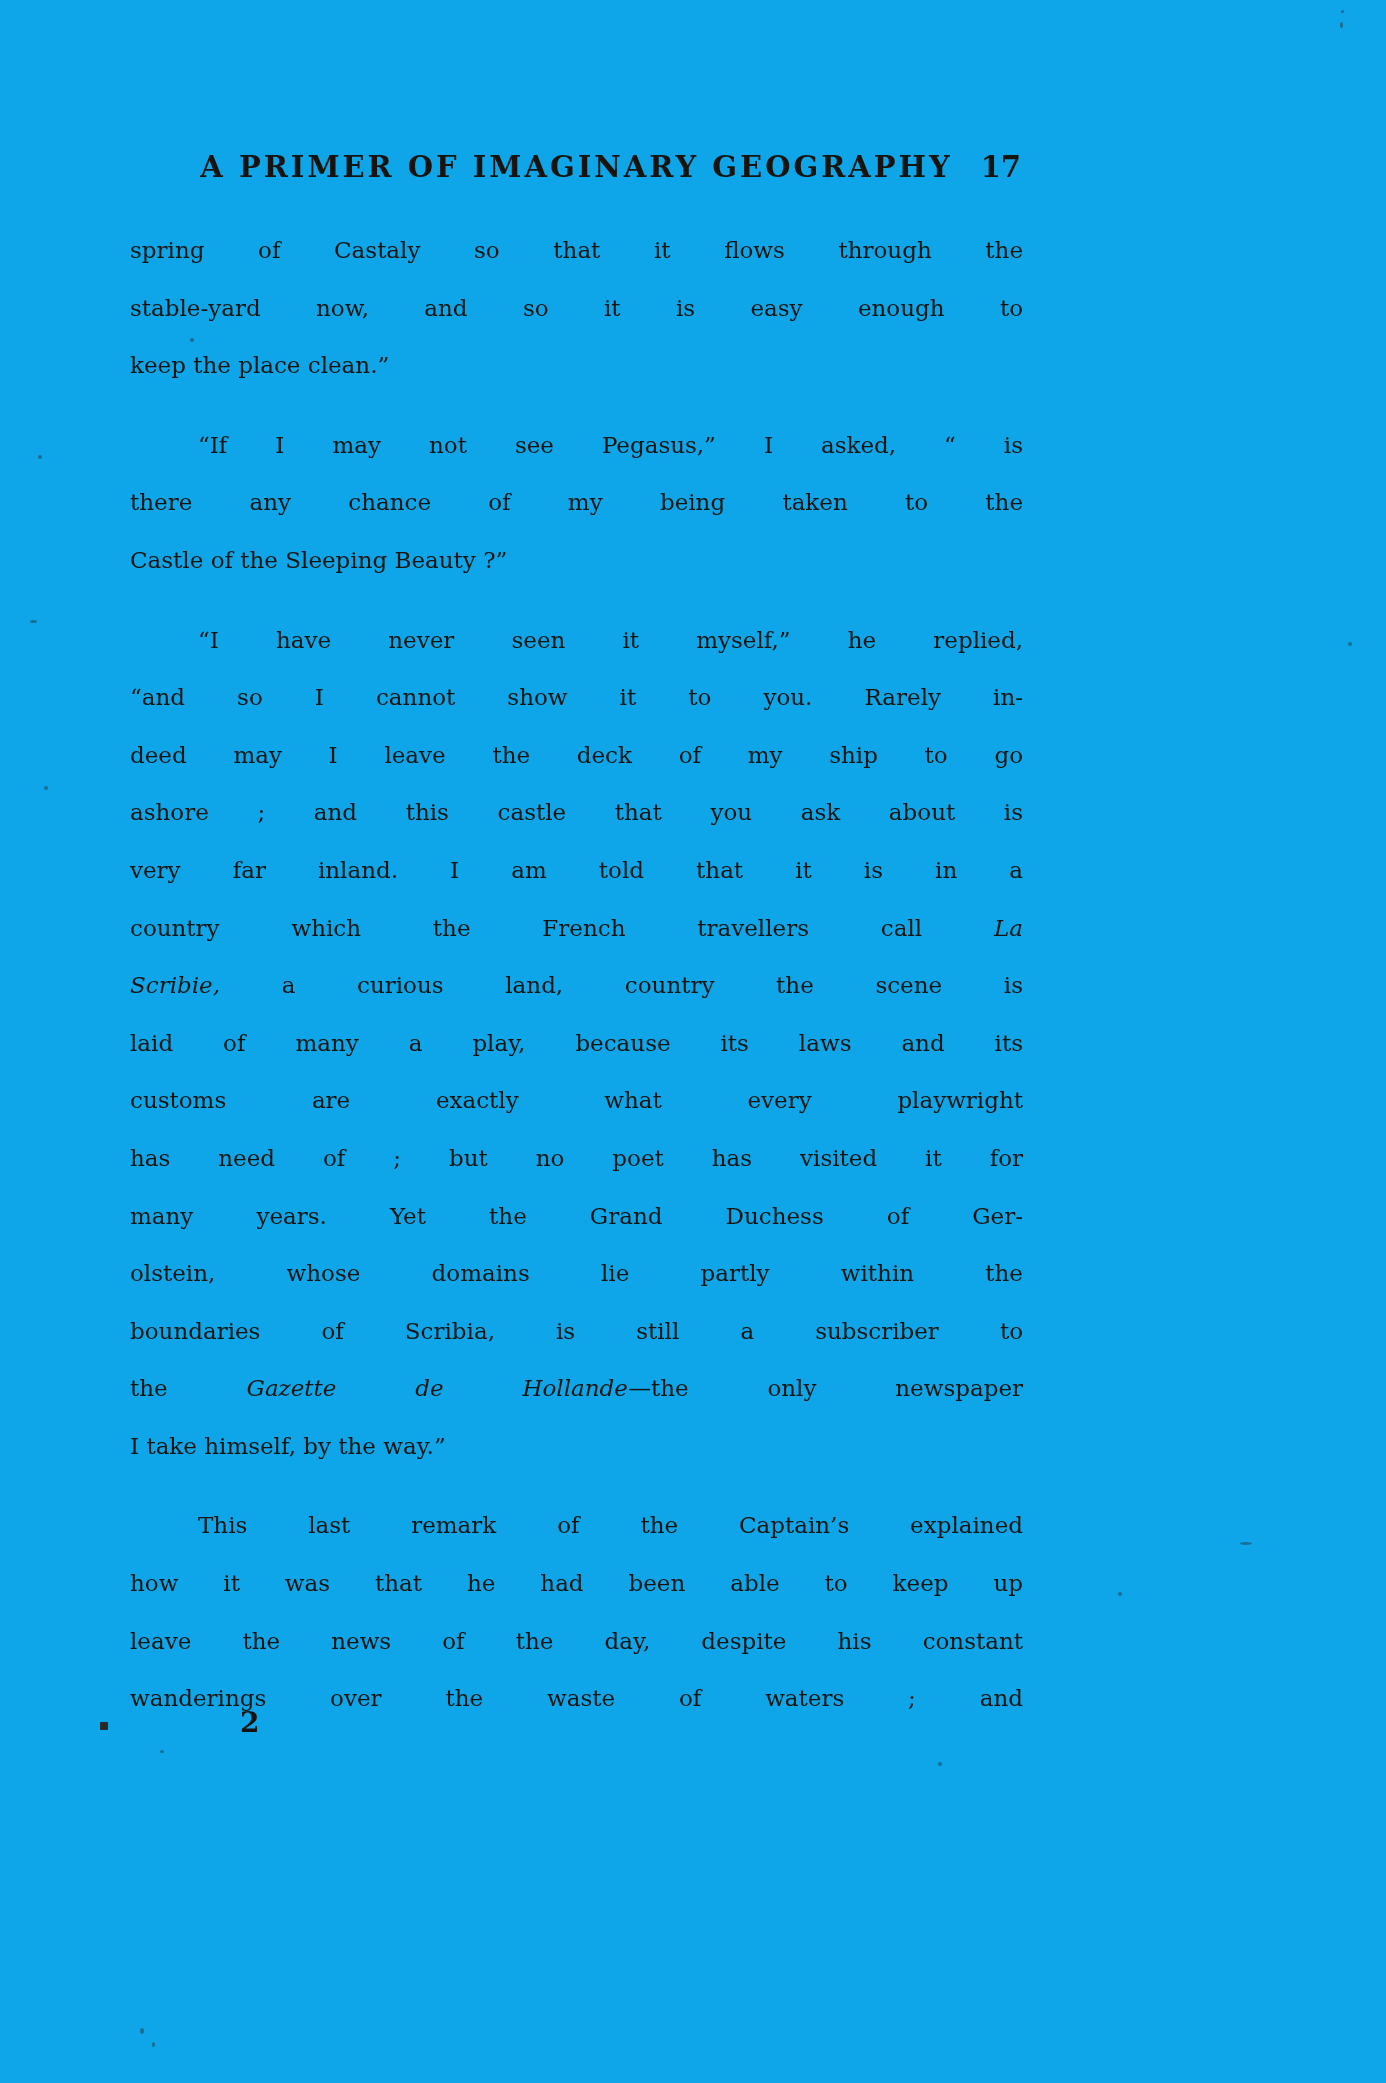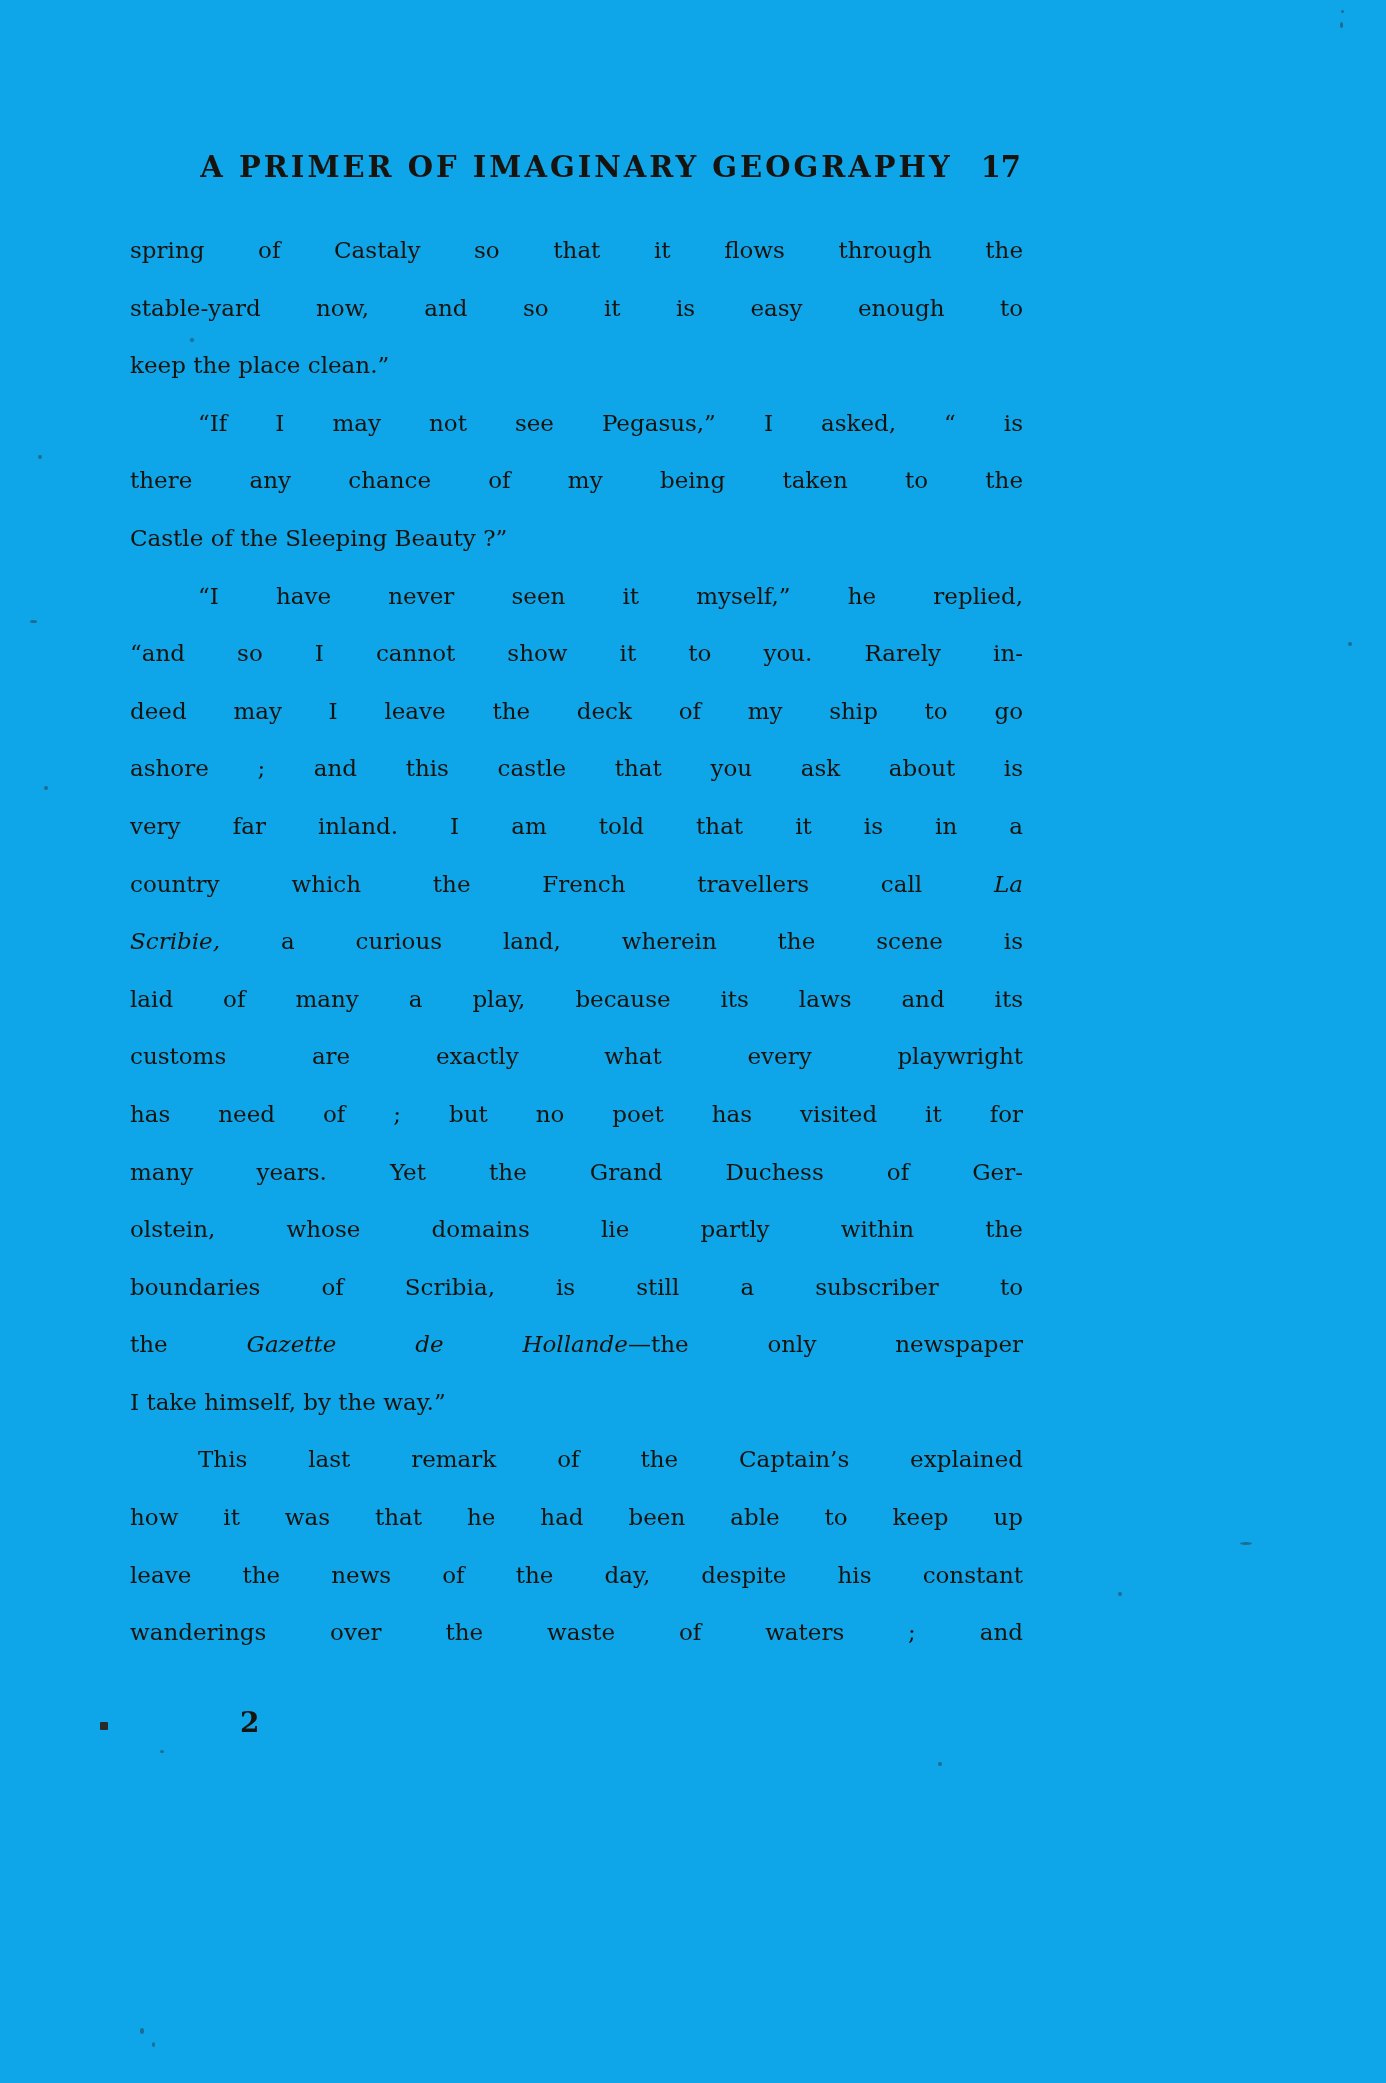--- a/index.html
+++ b/index.html
@@ -46,20 +46,21 @@
     text-align: justify;
     text-align-last: justify;
     white-space: normal;
   }
   .line.e {
     text-align: center;
     text-align-last: left;
   }
   .line.ind {
     text-indent: 68px;
+    margin-top: 22px;
   }
   .line i { font-style: italic; }
   .signature-mark {
     position: absolute;
     left: 240px;
     top: 1706px;
     font-size: 28px;
     font-weight: 700;
   }
   .speck {
@@ -87,21 +88,21 @@
         <div class="line e"><span>keep the place clean.”</span></div>
         <div class="line ind"><span>“If I may not see Pegasus,” I asked, “ is</span></div>
         <div class="line"><span>there any chance of my being taken to the</span></div>
         <div class="line e"><span>Castle of the Sleeping Beauty ?”</span></div>
         <div class="line ind"><span>“I have never seen it myself,” he replied,</span></div>
         <div class="line"><span>“and so I cannot show it to you. Rarely in-</span></div>
         <div class="line"><span>deed may I leave the deck of my ship to go</span></div>
         <div class="line"><span>ashore ; and this castle that you ask about is</span></div>
         <div class="line"><span>very far inland. I am told that it is in a</span></div>
         <div class="line"><span>country which the French travellers call </span><i>La</i></div>
-        <div class="line"><i>Scribie,</i><span> a curious land, wherein the scene is</span></div>
+        <div class="line"><i>Scribie,</i><span> a curious land, country the scene is</span></div>
         <div class="line"><span>laid of many a play, because its laws and its</span></div>
         <div class="line"><span>customs are exactly what every playwright</span></div>
         <div class="line"><span>has need of ; but no poet has visited it for</span></div>
         <div class="line"><span>many years. Yet the Grand Duchess of Ger-</span></div>
         <div class="line"><span>olstein, whose domains lie partly within the</span></div>
         <div class="line"><span>boundaries of Scribia, is still a subscriber to</span></div>
         <div class="line"><span>the </span><i>Gazette de Hollande</i><span>—the only newspaper</span></div>
         <div class="line e"><span>I take himself, by the way.”</span></div>
         <div class="line ind"><span>This last remark of the Captain’s explained</span></div>
         <div class="line"><span>how it was that he had been able to keep up</span></div>

